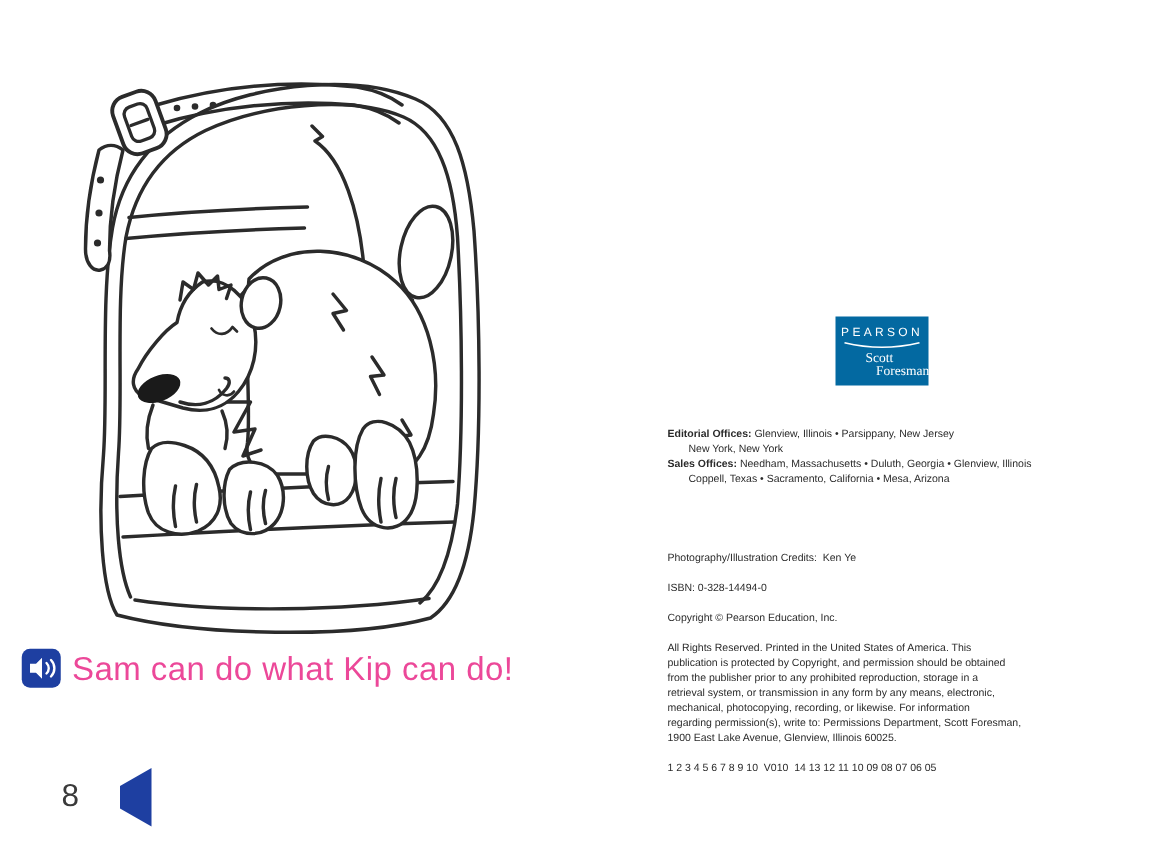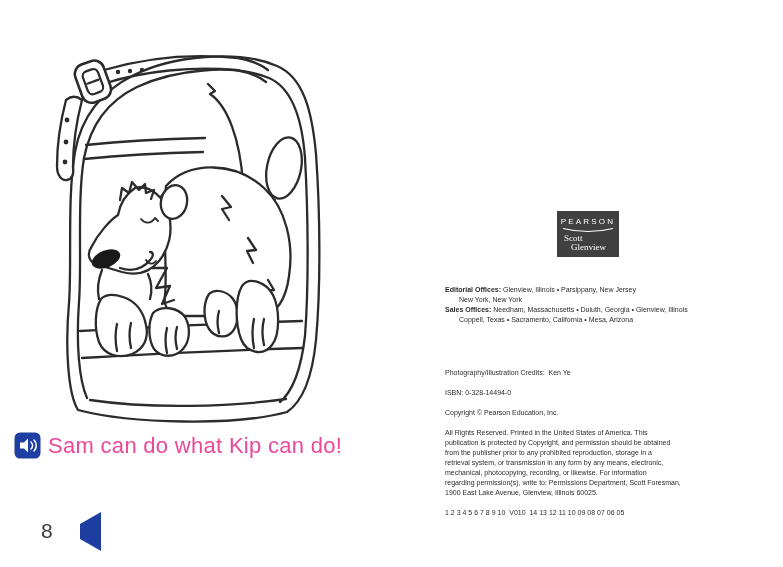--- a/index.html
+++ b/index.html
@@ -38,30 +38,30 @@
   #back-btn .tri{
     width:0;height:0;
     border-top:12px solid transparent;
     border-bottom:12px solid transparent;
     border-right:21px solid var(--accent);
   }
 
   
   #logo{
     left:557px;top:211px;width:62px;height:46px;
-    background:#404040;color:#fff;text-align:center;
+    background:#0369a1;color:#fff;text-align:center;
   }
   #logo .brand{
     font-size:8px;letter-spacing:2.2px;padding-top:6px;
     font-family:"Liberation Sans",sans-serif;
   }
   #logo .arc{display:block;margin:1px auto 0;}
   #logo .imprint{
     font-family:"Liberation Serif",serif;
-    font-size:9px;line-height:9px;text-align:left;padding-left:7px;
+    font-size:9px;line-height:9px;text-align:left;padding-left:20px;
   }
   #logo .imprint .l2{padding-left:7px;}
 
   .small-col{
     left:445px;width:300px;
     font-size:7px;line-height:10px;color:var(--ink);
   }
   .off-cont{padding-left:14px;}
   #offices{top:285px;}
   #credits{top:368px;white-space:pre;}
@@ -156,21 +156,21 @@
   <span class="tri"></span>
 </button>
 
 <div id="logo" class="abs">
   <div class="brand">PEARSON</div>
   <svg class="arc" width="54" height="7" viewBox="0 0 54 7">
     <path d="M2,1.5 Q27,7.5 52,1.5" stroke="#ffffff" stroke-width="1.1" fill="none"></path>
   </svg>
   <div class="imprint">
     <div class="l1">Scott</div>
-    <div class="l2">Glenview</div>
+    <div class="l2">Foresman</div>
   </div>
 </div>
 
 <div id="offices" class="abs small-col">
   <div><b>Editorial Offices:</b> <span>Glenview, Illinois • Parsippany, New Jersey</span></div>
   <div class="off-cont">New York, New York</div>
   <div><b>Sales Offices:</b> <span>Needham, Massachusetts • Duluth, Georgia • Glenview, Illinois</span></div>
   <div class="off-cont">Coppell, Texas • Sacramento, California • Mesa, Arizona</div>
 </div>
 

